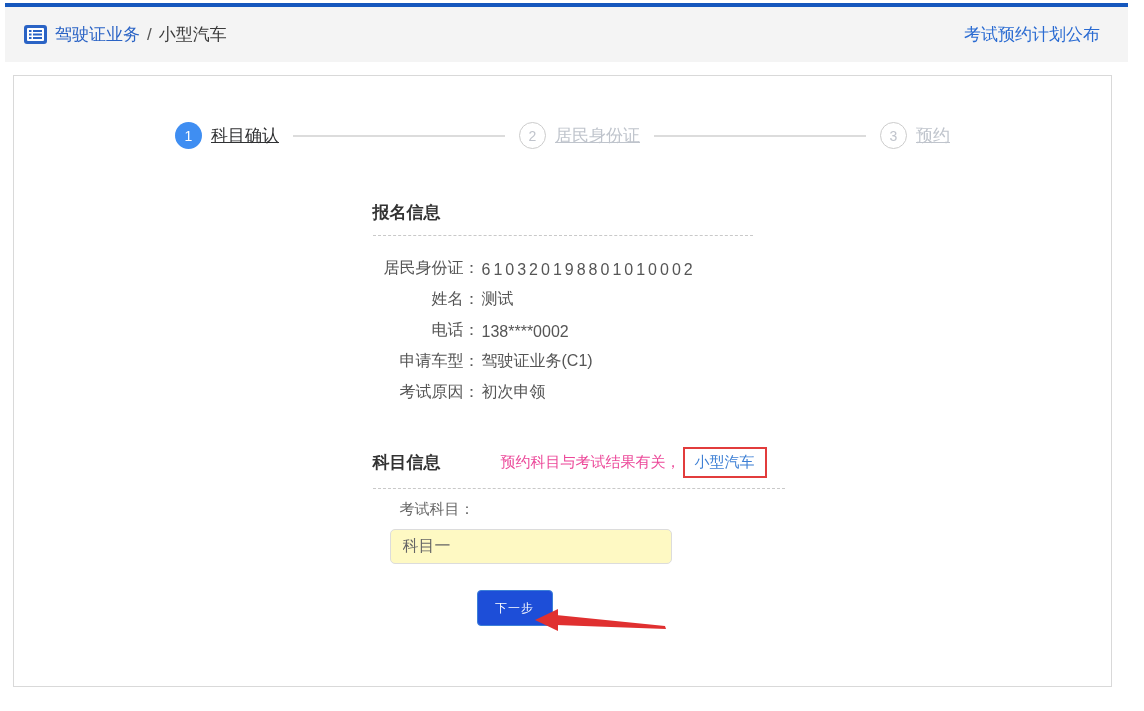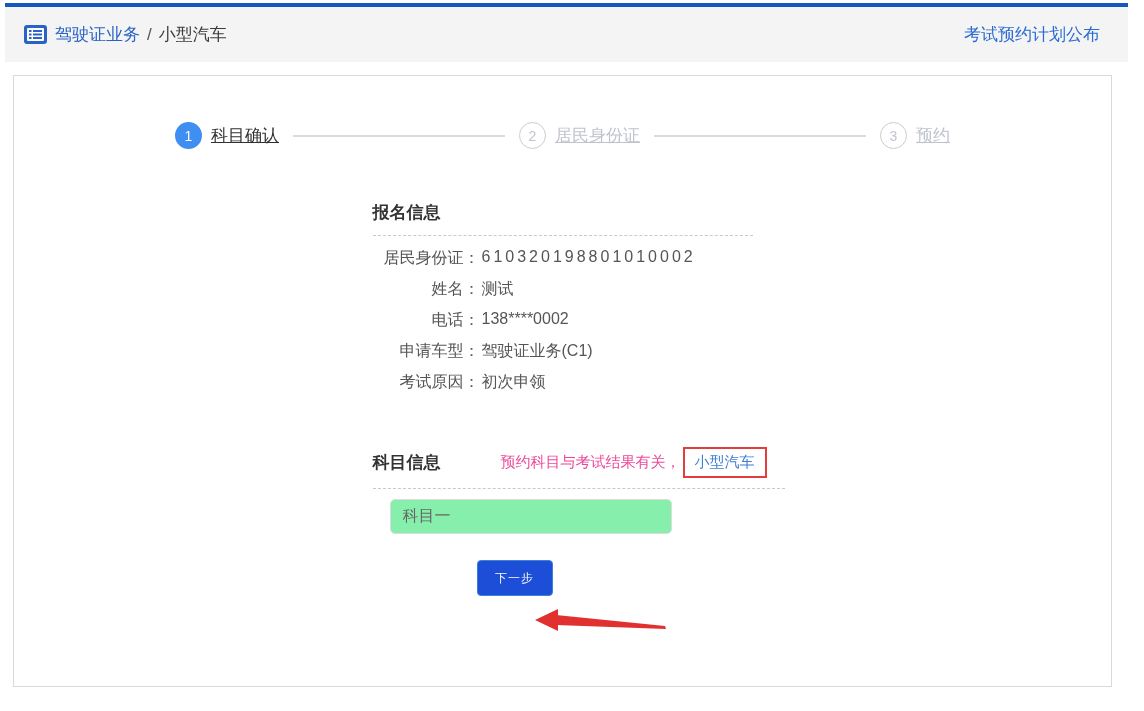--- a/index.html
+++ b/index.html
@@ -41,39 +41,39 @@
   .step-label.inactive{ color:#bfc4cc; }
   .connector{ width:212px; height:2px; background:#dcdcdc; margin:0 14px; }
 
   
   .form-area{ width:380px; margin:52px auto 0; }
   .section-title{
     font-size:17px; font-weight:bold; color:#333;
     padding-bottom:11px; border-bottom:1px dashed #c9c9c9;
   }
   .info-rows{ margin-top:12px; }
-  .info-row{ display:flex; align-items:flex-start; height:31px; font-size:16px; color:#555; }
+  .info-row{ display:flex; align-items:flex-end; height:31px; font-size:16px; color:#555; }
   .info-label{ width:107px; text-align:right; white-space:nowrap; }
   .info-value{ margin-left:2px; white-space:nowrap; }
   .id-spacing{ letter-spacing:3px; }
 
   .subject-section{ margin-top:44px; }
   .subject-header{
     display:flex; align-items:center; white-space:nowrap;
     padding-bottom:10px; border-bottom:1px dashed #c9c9c9; width:412px;text-align:right;
   }
   .subject-title{ font-size:17px; font-weight:bold; color:#333; }
   .subject-hint{ color:#ec4899; font-size:15px; margin-left:60px; }
   .query-box{ border:2px solid #e23c3c; padding:4px 10px; margin-left:2px; }
   .query-link{ color:#3d7fd4; font-size:15px; text-decoration:none; cursor:pointer; }
 
   .field-label{ margin:11px 0 0 27px; font-size:15px; color:#666; }
   .field-input{
     display:block; margin:10px 0 0 17px; width:282px; height:35px;
-    background:#86efac; border:1px solid #dcdcdc; border-radius:5px;
+    background:#fef9c3; border:1px solid #dcdcdc; border-radius:5px;
     font-size:16px; color:#666; padding:0 12px;
     font-family:"Liberation Sans","DejaVu Sans",sans-serif;
   }
   .next-btn{
     margin:26px 0 0 104px; width:76px; height:36px;
     background:#1d4ed8; border:1px solid #3c80d8; border-radius:4px;
     color:#fff; font-size:12px; letter-spacing:1px; cursor:pointer;
     font-family:"Liberation Sans","DejaVu Sans",sans-serif;
   }
 
@@ -147,20 +147,21 @@
         <span class="info-value">初次申领</span>
       </div>
     </div>
 
     <div class="subject-section">
       <div class="subject-header">
         <span class="subject-title">科目信息</span>
         <span class="subject-hint">预约科目与考试结果有关，</span>
         <span class="query-box"><a class="query-link">小型汽车</a></span>
       </div>
+      <div class="field-label">考试科目：</div>
       <input class="field-input" type="text" readonly="" value="科目一" style="">
       <button class="next-btn">下一步</button>
     </div>
 
   </div>
 </div>
 
 <svg class="annotation-arrow" width="140" height="36" viewBox="0 0 140 36">
   <polygon points="7,18 30,7 30,29" fill="#e03030"></polygon>
   <polygon points="28,13 137,24 138,27 28,23" fill="#e03030"></polygon>

